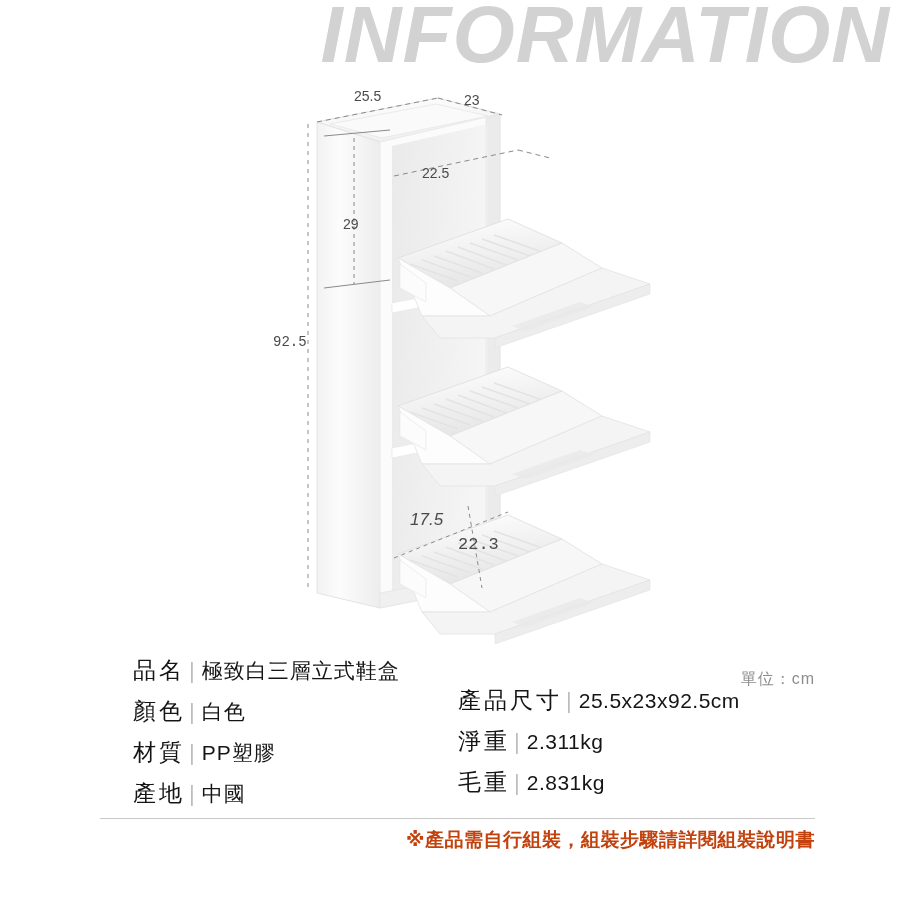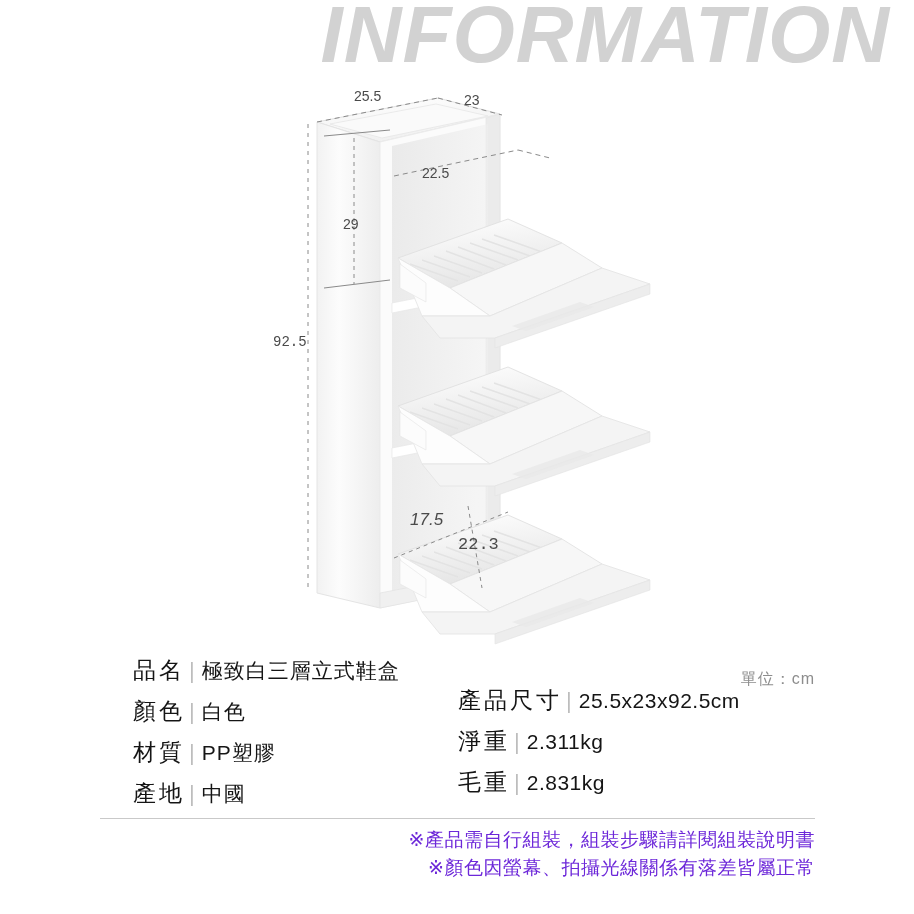--- a/index.html
+++ b/index.html
@@ -125,24 +125,25 @@
   
   #footnotes {
     position: absolute;
     left: 300px;
     top: 826px;
     width: 515px;
     text-align: right;
   }
   .footnote {
     font-size: 19px;
-    color: #6d28d9;
+    color: #c2410c;
     line-height: 28px;
     letter-spacing: 0.5px;
     white-space: nowrap;
+    font-weight: bold;
   }
 </style>
 </head>
 <body>
 
 <div id="page">
 
   <div id="info-title">INFORMATION</div>
 
   <div id="product-stage">
@@ -332,16 +333,15 @@
         <span class="spec-val latin">2.831kg</span>
       </div>
     </div>
 
   </div>
 
   <div id="divider"></div>
 
   <div id="footnotes">
     <div class="footnote">※產品需自行組裝，組裝步驟請詳閱組裝說明書</div>
-    <div class="footnote">※顏色因螢幕、拍攝光線關係有落差皆屬正常</div>
   </div>
 
 </div>
 
 </body></html>

